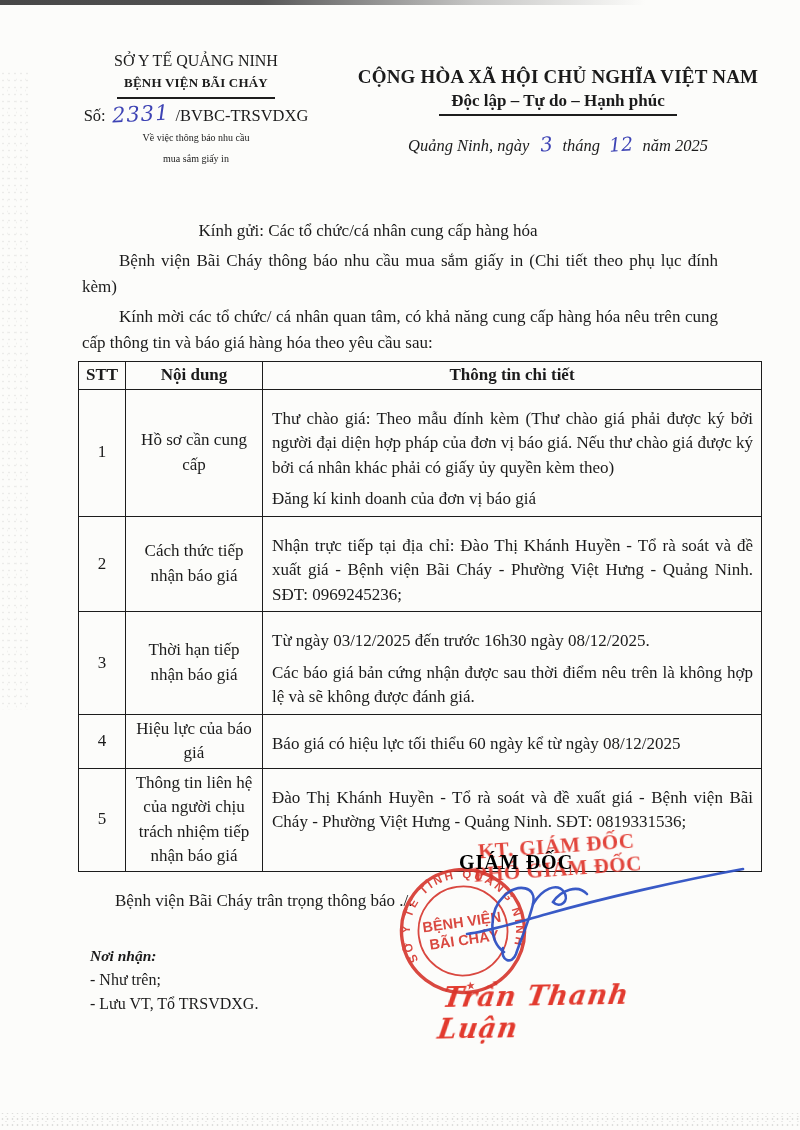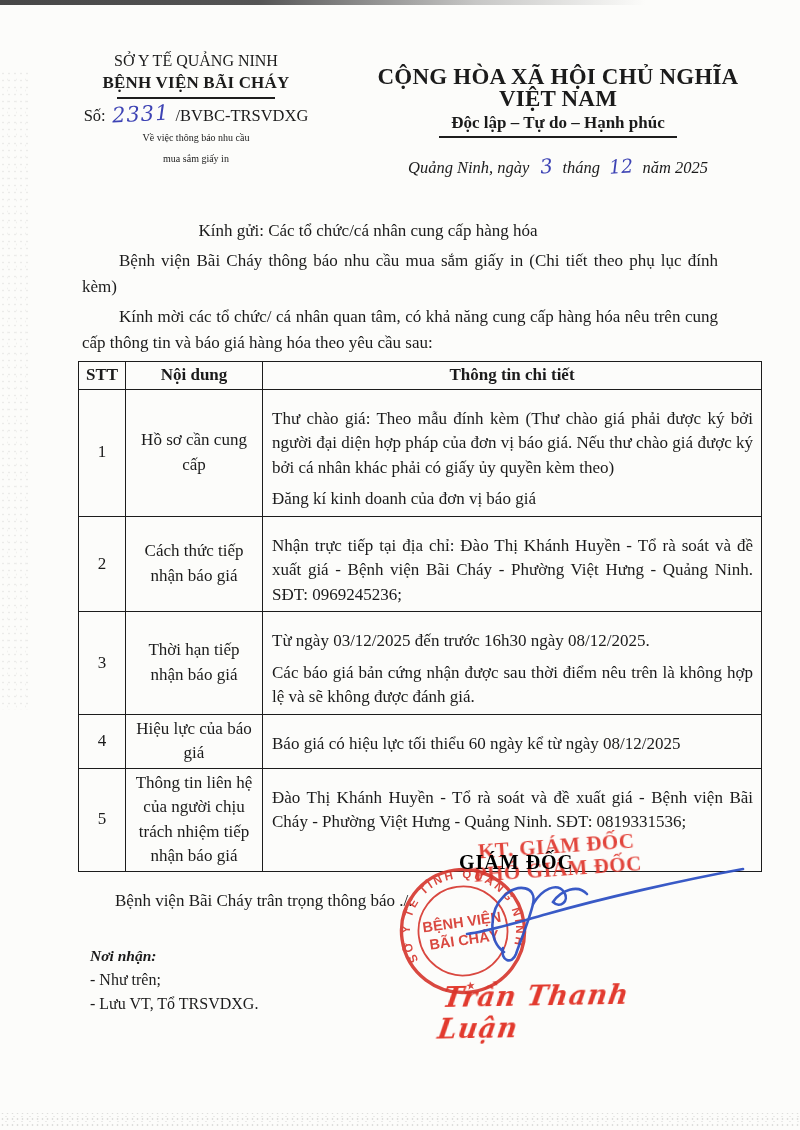--- a/index.html
+++ b/index.html
@@ -12,28 +12,28 @@
   .edge-top{position:absolute;top:0;left:0;width:680px;height:5px;
     background:linear-gradient(to right,#474747 0%,#555 38%,rgba(100,100,100,.35) 70%,rgba(120,120,120,0) 95%);}
   .edge-left{position:absolute;top:70px;left:0;width:28px;height:640px;opacity:.45;
     background-image:radial-gradient(rgba(80,80,80,.22) .5px,transparent 1.1px),radial-gradient(rgba(90,90,90,.16) .5px,transparent 1px);
     background-size:6px 7px,9px 11px;background-position:0 0,3px 4px;}
   .edge-bottom{position:absolute;bottom:4px;left:0;width:100%;height:13px;opacity:.55;
     background-image:radial-gradient(rgba(70,70,70,.3) .6px,transparent 1.2px),radial-gradient(rgba(90,90,90,.2) .5px,transparent 1px);
     background-size:5px 6px,8px 5px;background-position:0 3px,2px 6px;}
   
   .hdr-left{position:absolute;left:68px;top:50px;width:256px;text-align:center;font-size:16px;line-height:22px;}
-  .hdr-left .org{font-weight:bold;font-size:17px;letter-spacing:.2px;}
+  .hdr-left .org{font-weight:bold;font-size:13px;letter-spacing:.2px;}
   .rule-org{width:158px;height:1.6px;background:#1d1d1d;margin:3px auto 4px;}
   .so-line{font-size:16.5px;margin-top:1px;}
   .hand{font-style:italic;color:#3d43b4;font-family:"DejaVu Serif",serif;display:inline-block;}
   .hand-so{font-size:21px;transform:rotate(-3deg);letter-spacing:1px;margin:0 2px;}
   .subject{font-size:10px;line-height:21px;}
   .hdr-right{position:absolute;left:352px;top:66px;width:412px;text-align:center;}
-  .national{font-weight:bold;font-size:23px;line-height:22px;letter-spacing:.2px;}
+  .national{font-weight:bold;font-size:19px;line-height:22px;letter-spacing:.2px;}
   .motto{font-weight:bold;font-size:17px;margin-top:3px;}
   .rule-motto{width:238px;height:1.7px;background:#1d1d1d;margin:3px auto 0;}
   .dateline{font-style:italic;font-size:16.5px;margin-top:16px;}
   .hand-day{font-size:20px;transform:rotate(-6deg);margin:0 6px;}
   .hand-month{font-size:19px;transform:rotate(-4deg);margin:0 5px;}
   
   .body-flow{position:absolute;left:78px;top:218px;width:644px;font-size:17px;line-height:26px;}
   .salutation{text-align:center;padding-right:64px;}
   .para{text-align:justify;text-indent:37px;margin:4px;}
   

